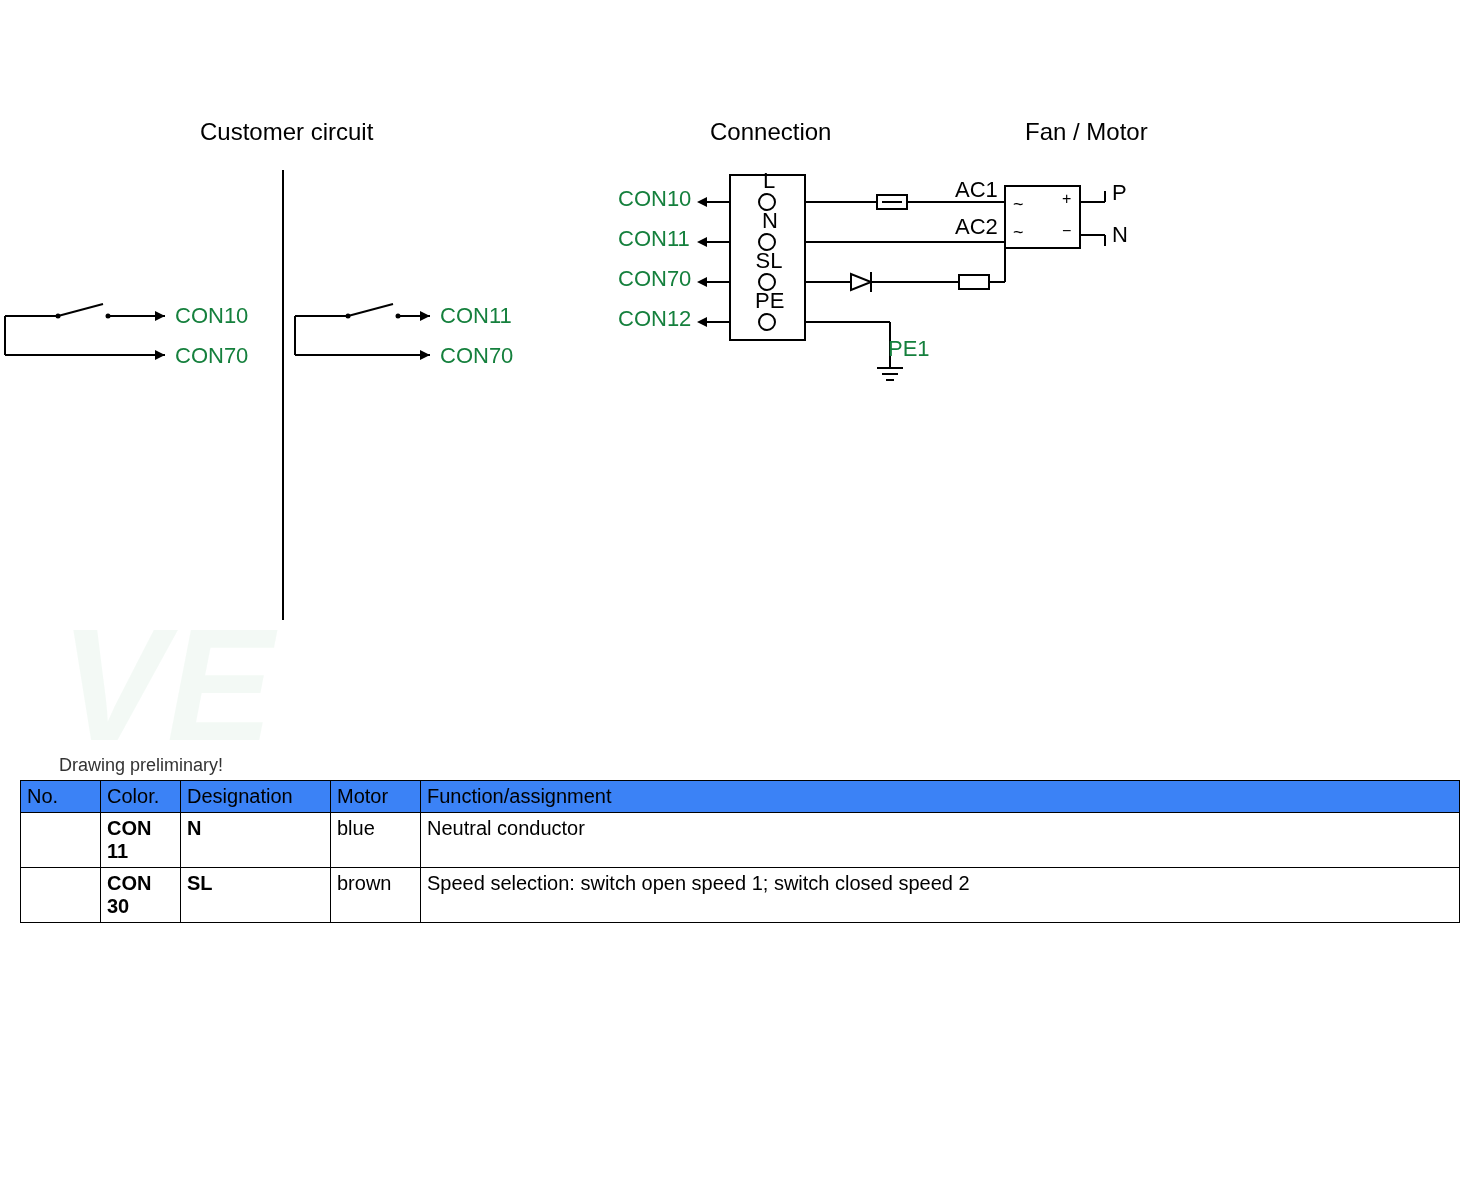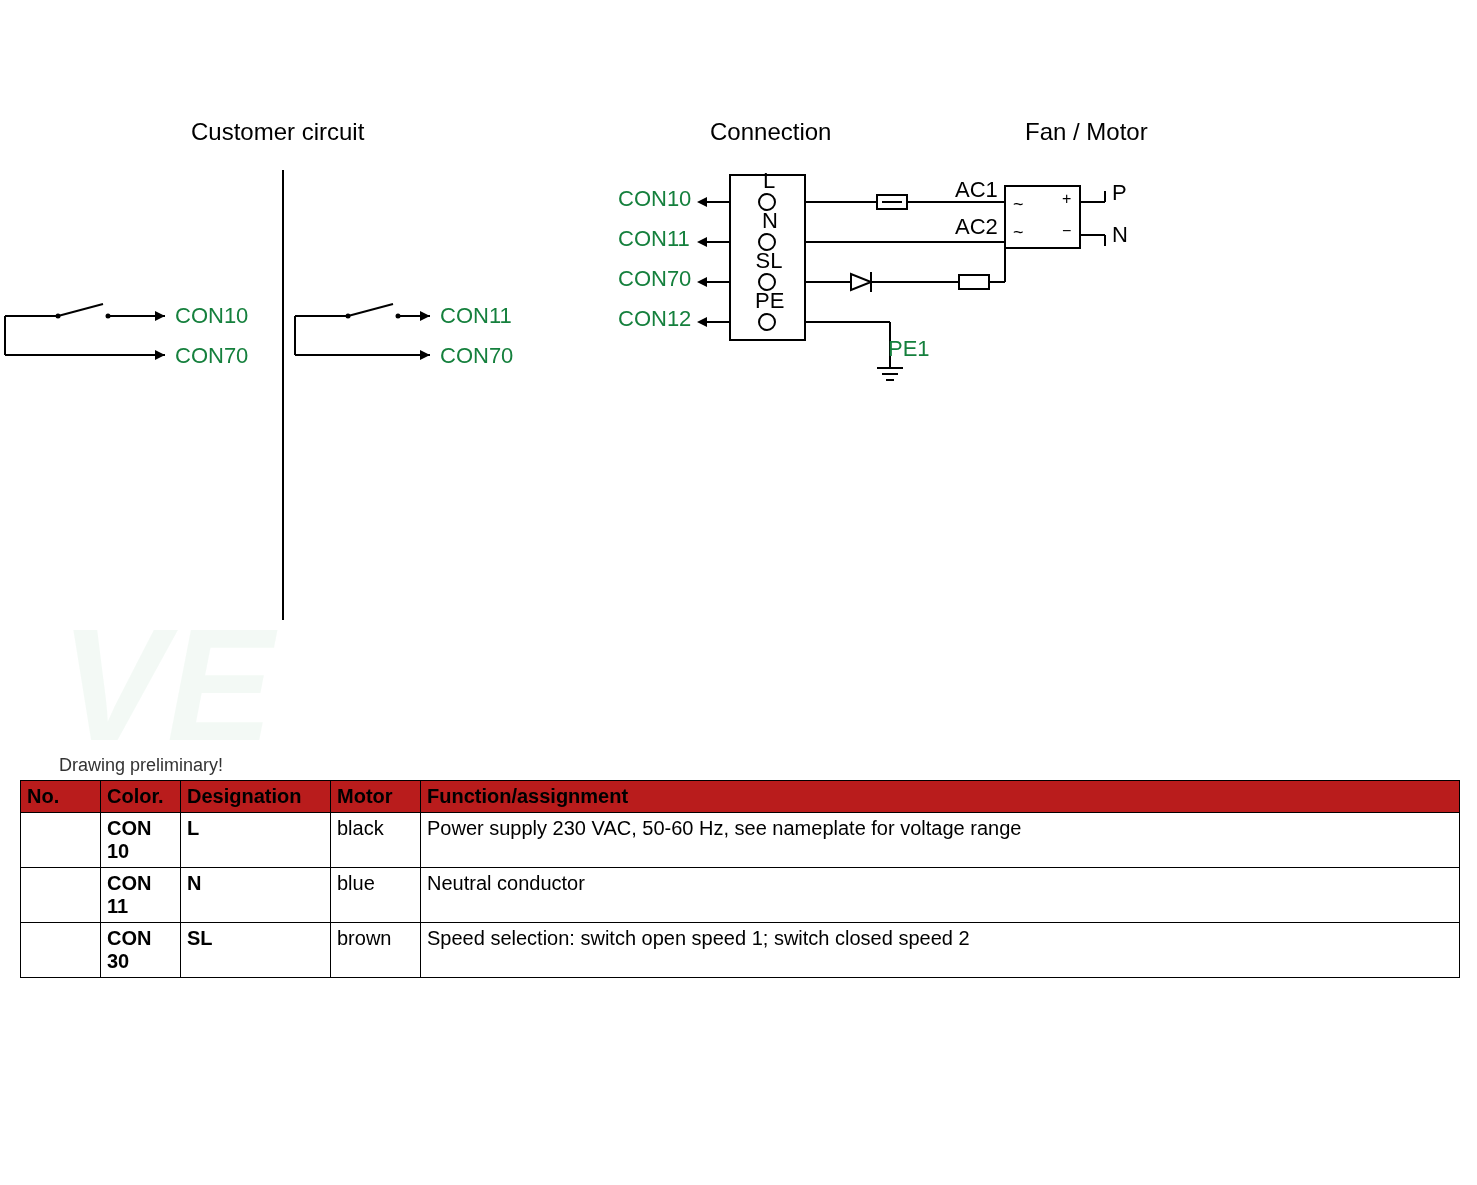--- a/index.html
+++ b/index.html
@@ -59,22 +59,22 @@
       width: 100%;
       font-size: 20px;
     }
     th, td {
       border: 1px solid #000;
       padding: 4px 6px;
       text-align: left;
       vertical-align: top;
     }
     th {
-      font-weight: bold;
-      background: #b91c1c;
+      font-weight: normal;
+      background: #3b82f6;
     }
     .col-no { width: 80px; }
     .col-conn { width: 80px; }
     .col-desig { width: 150px; }
     .col-color { width: 90px; }
     .col-func { width: auto; }
     .bold-cell { font-weight: bold; }
     svg {
       position: absolute;
       top: 0;
@@ -88,21 +88,21 @@
       height: 220px;
       opacity: 0.06;
       pointer-events: none;
     }
   </style>
 </head>
 <body>
 
 <div class="diagram-area">
 
-  <div class="section-label" style="left:191px; top:18px;">Customer circuit</div>
+  <div class="section-label" style="left:200px; top:18px;">Customer circuit</div>
   <div class="section-label" style="left:710px; top:18px;text-align:center;">Connection</div>
   <div class="section-label" style="left:1025px; top:18px;">Fan / Motor</div>
 
   <svg width="560" height="520" style="left:0; top:0;">
 
     <line x1="5" y1="216" x2="58" y2="216" stroke="#000" stroke-width="2"></line>
     <line x1="58" y1="216" x2="103" y2="204" stroke="#000" stroke-width="2"></line>
     <circle cx="58" cy="216" r="2.5" fill="#000"></circle>
     <circle cx="108" cy="216" r="2.5" fill="#000"></circle>
     <line x1="108" y1="216" x2="165" y2="216" stroke="#000" stroke-width="2"></line>
@@ -212,27 +212,20 @@
     <thead>
       <tr>
         <th class="col-no">No.</th>
         <th class="col-conn">Color.</th>
         <th class="col-desig">Designation</th>
         <th class="col-color">Motor</th>
         <th class="col-func">Function/assignment</th>
       </tr>
     </thead>
     <tbody>
-      <tr>
-        <td></td>
-        <td class="bold-cell">CON 10</td>
-        <td class="bold-cell">L</td>
-        <td>black</td>
-        <td>Power supply 230 VAC, 50-60 Hz, see nameplate for voltage range</td>
-      </tr>
       <tr>
         <td></td>
         <td class="bold-cell">CON 11</td>
         <td class="bold-cell">N</td>
         <td>blue</td>
         <td>Neutral conductor</td>
       </tr>
       <tr>
         <td></td>
         <td class="bold-cell">CON 30</td>

